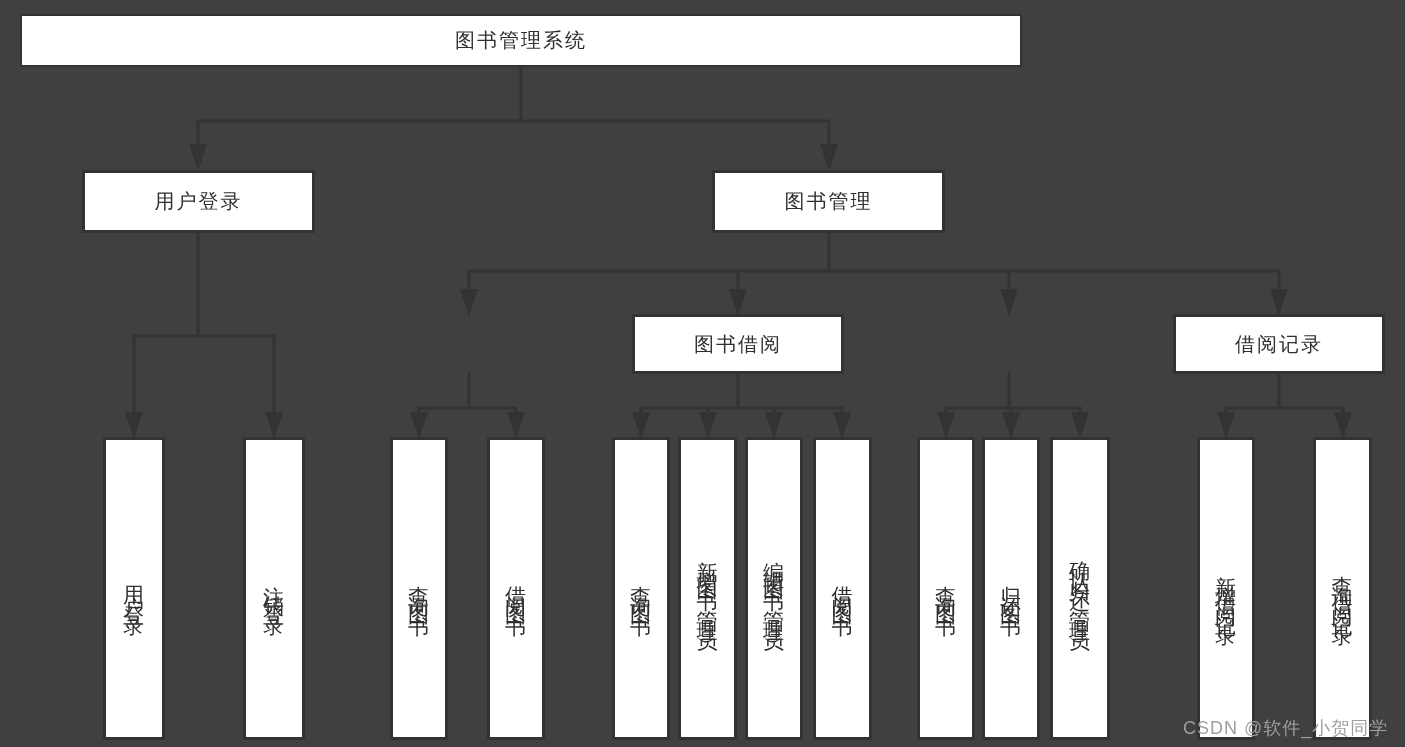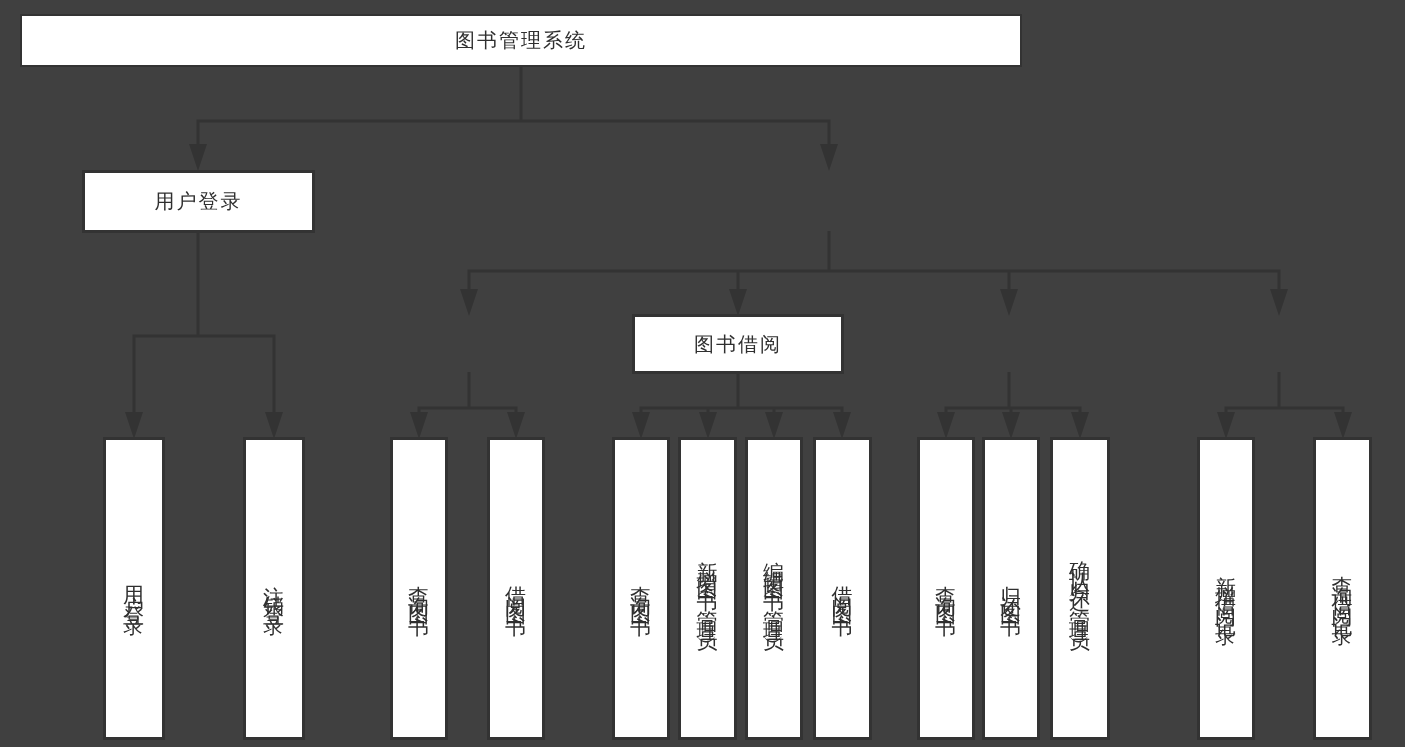--- a/index.html
+++ b/index.html
@@ -107,23 +107,29 @@
     </g>
   </svg>
 
   <div class="node h root" style="left:20px;top:14px;width:1002px;height:53px">
     <span>图书管理系统</span>
   </div>
 
   <div class="node h" style="left:82px;top:170px;width:233px;height:63px">
     <span>用户登录</span>
   </div>
+  <div class="node h" style="left:712px;top:170px;width:233px;height:63px">
+    <span>图书管理</span>
+  </div>
 
   <div class="node h" style="left:632px;top:314px;width:212px;height:60px">
     <span>图书借阅</span>
+  </div>
+  <div class="node h" style="left:1173px;top:314px;width:212px;height:60px">
+    <span>借阅记录</span>
   </div>
 
   <div class="node v" style="left:103px;top:437px;width:62px;height:303px">
     <span>用户登录</span>
   </div>
   <div class="node v" style="left:243px;top:437px;width:62px;height:303px">
     <span>注销登录</span>
   </div>
 
   <div class="node v" style="left:390px;top:437px;width:58px;height:303px">
@@ -156,14 +162,15 @@
     <span>确认归还（管理员）</span>
   </div>
 
   <div class="node v" style="left:1197px;top:437px;width:58px;height:303px">
     <span>新增借阅记录</span>
   </div>
   <div class="node v" style="left:1313px;top:437px;width:59px;height:303px">
     <span>查询借阅记录</span>
   </div>
 
+  <div class="watermark">CSDN @软件_小贺同学</div>
 
 </div>
 
 </body></html>

